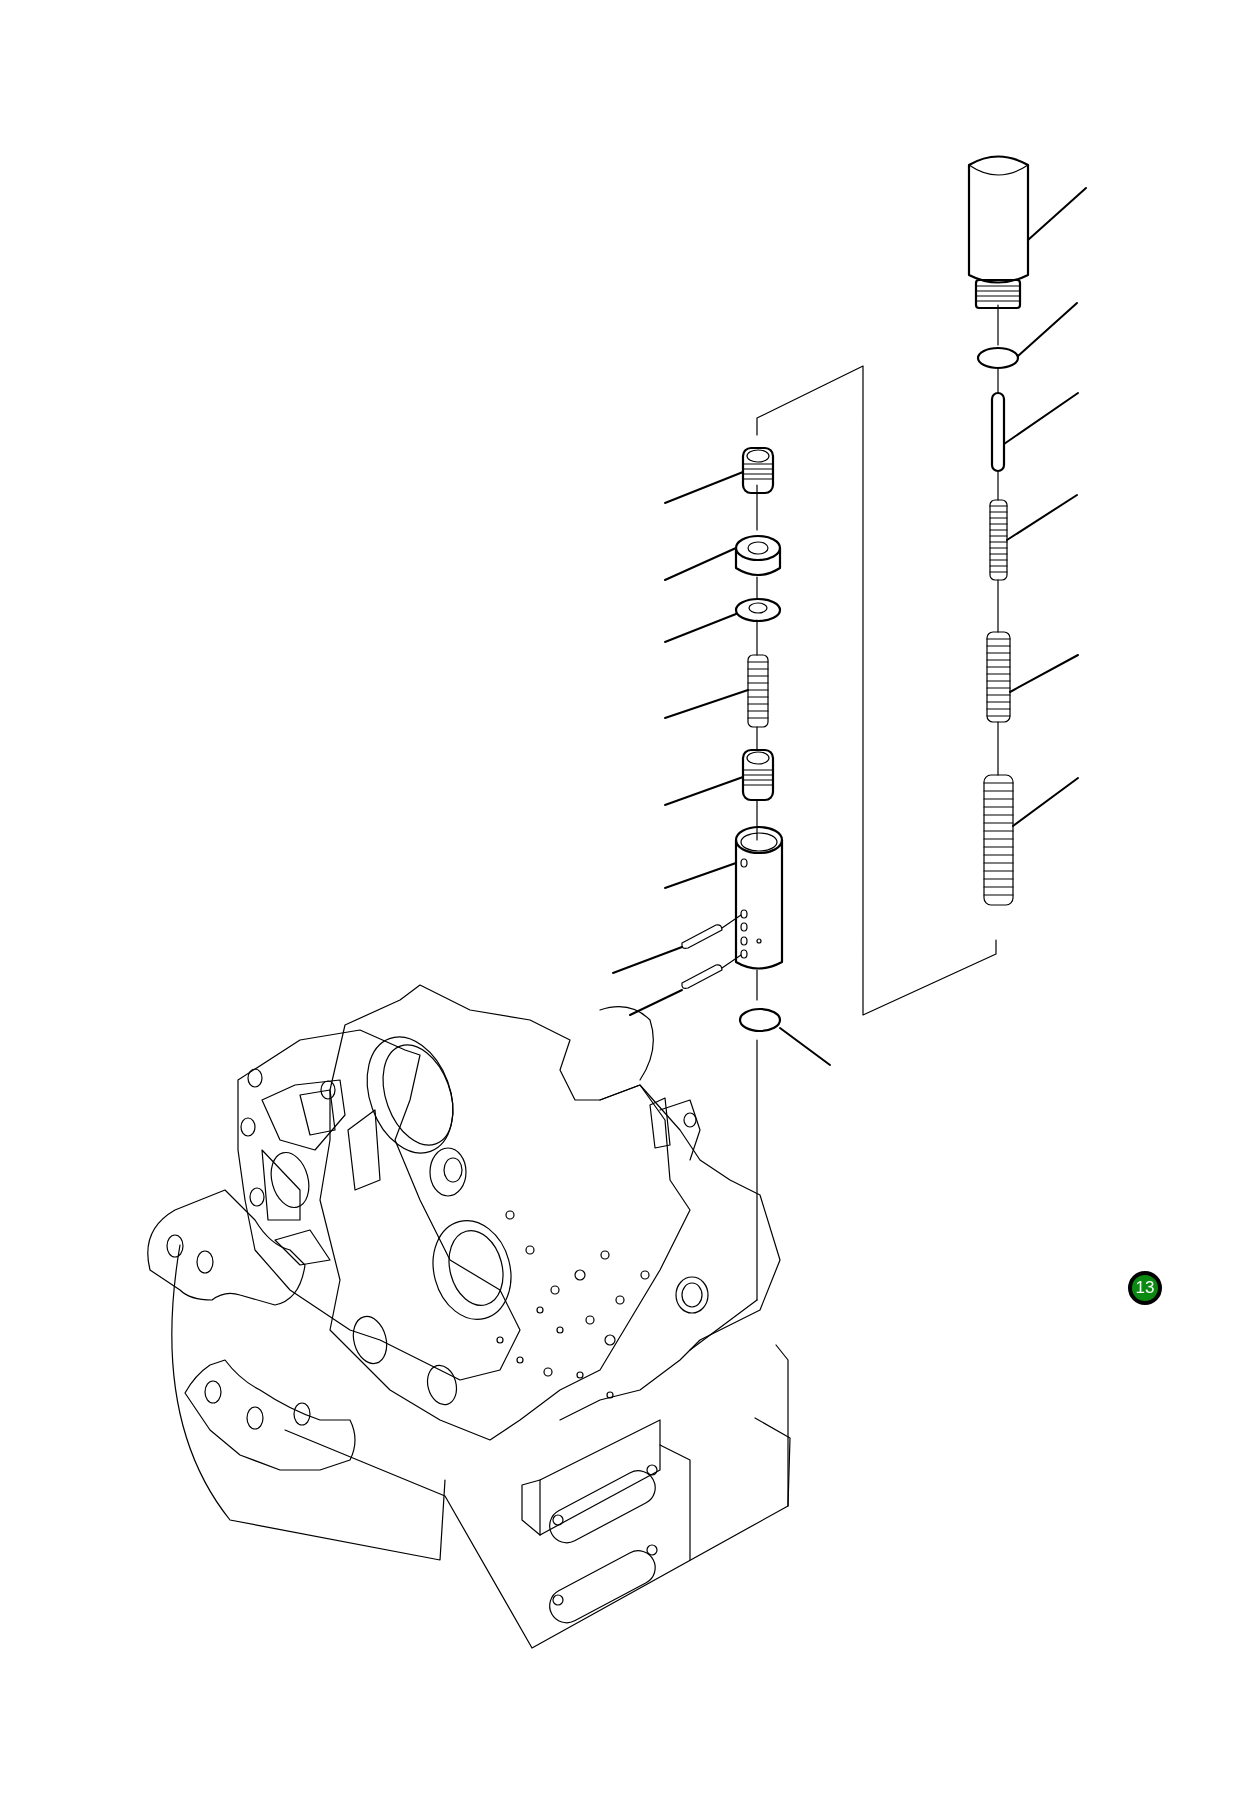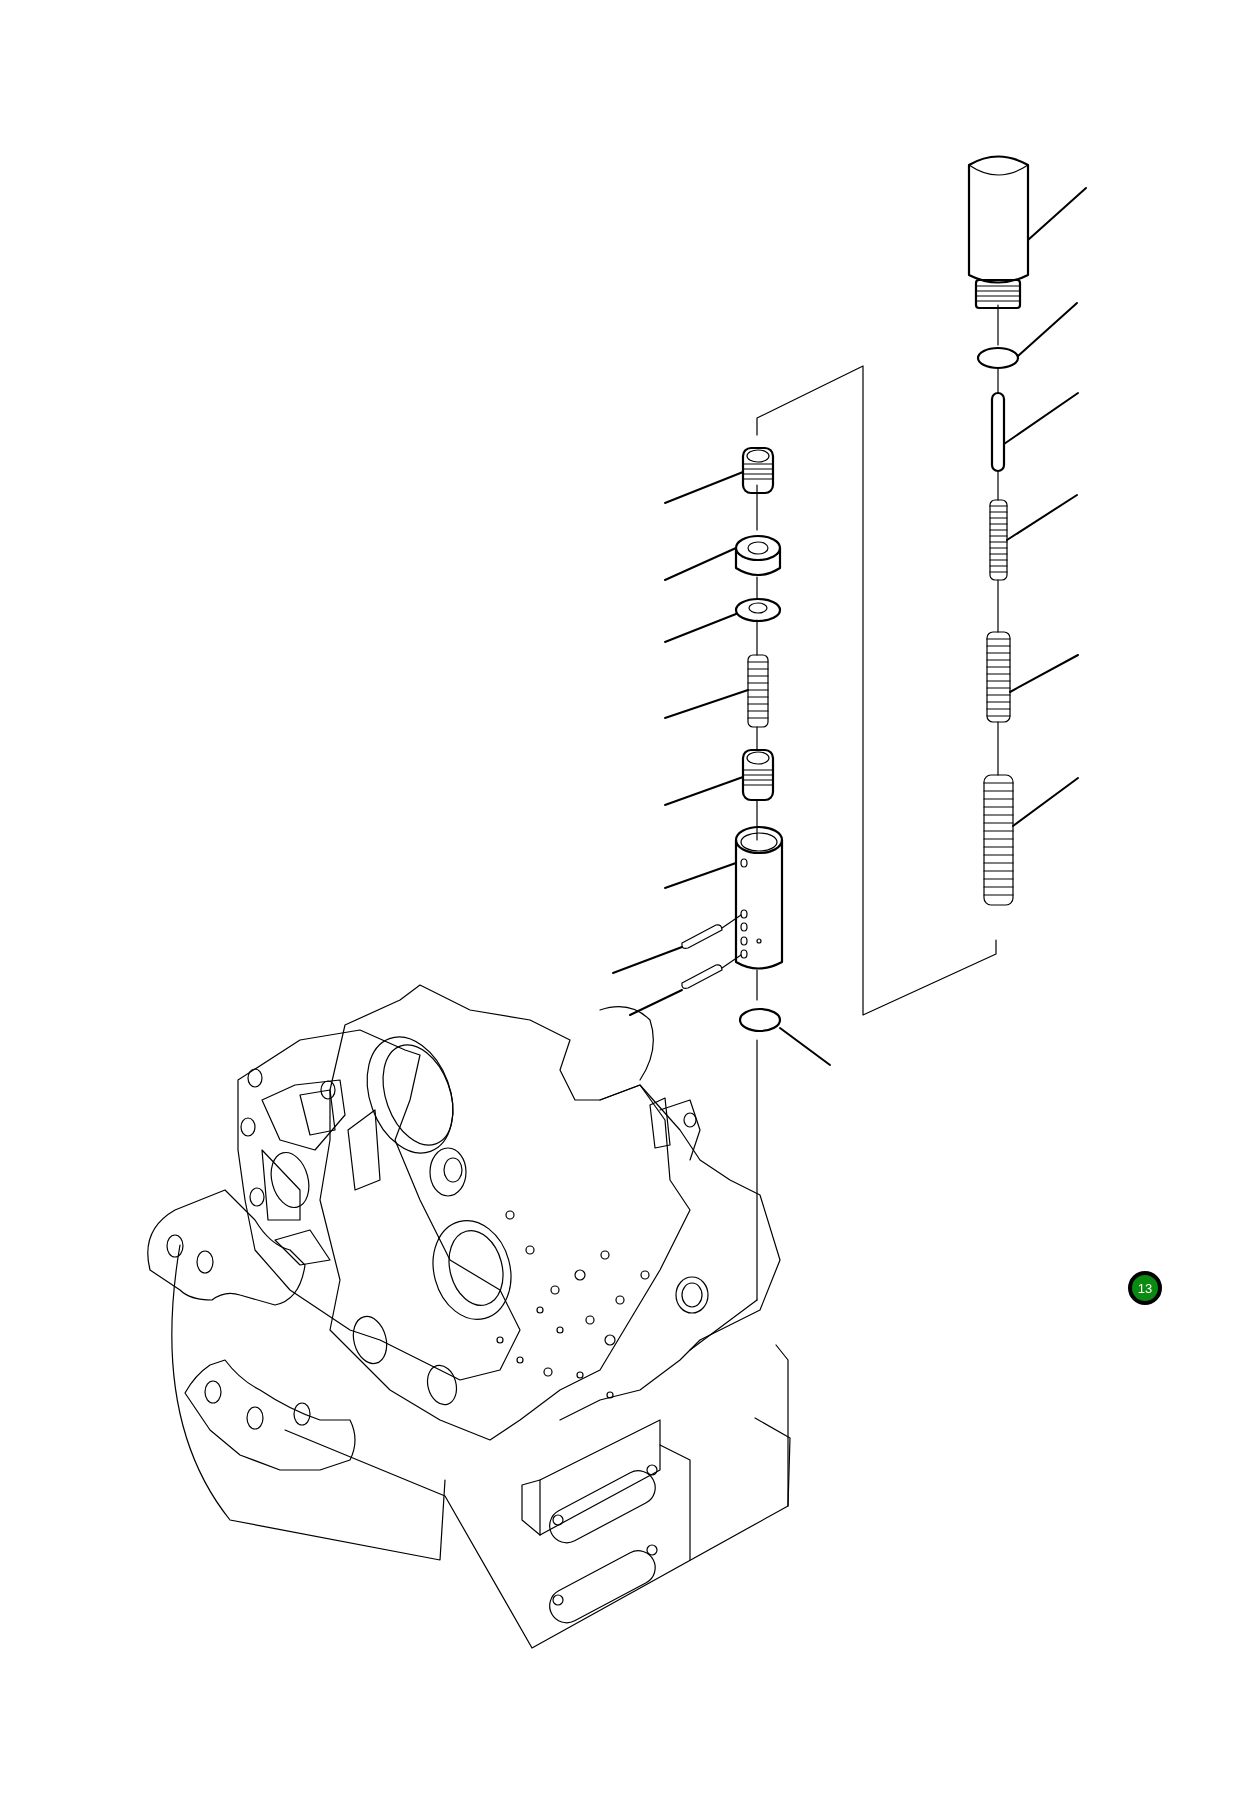--- a/index.html
+++ b/index.html
@@ -4,21 +4,21 @@
 <style>
   html,body{margin:0;padding:0;background:#ffffff;}
   body{width:1237px;height:1796px;position:relative;overflow:hidden;font-family:"Liberation Sans",sans-serif;}
   #canvas{position:absolute;left:0;top:0;width:1237px;height:1796px;}
   svg{display:block;}
   .ln{fill:none;stroke:#000;stroke-width:1.2;stroke-linecap:round;stroke-linejoin:round;}
   .th{fill:none;stroke:#000;stroke-width:2.2;stroke-linecap:round;stroke-linejoin:round;}
   .ld{fill:none;stroke:#000;stroke-width:2;stroke-linecap:round;}
   #badge{position:absolute;left:1128px;top:1271px;width:34px;height:34px;border-radius:50%;
     background:#0a8a10;border:4px solid #000;box-sizing:border-box;display:flex;align-items:center;justify-content:center;
-    color:#fff;font-size:13px;font-family:"Liberation Sans",sans-serif;}
+    color:#fff;font-size:17px;font-family:"Liberation Sans",sans-serif;}
 </style>
 </head>
 <body>
 
 <div id="canvas">
 <svg width="1237" height="1796" viewBox="0 0 1237 1796" xmlns="http://www.w3.org/2000/svg">
 
   <g>
     <polyline class="ln" points="757,435 757,418 863,366 863,1015 996,954 996,940"></polyline>
     <line class="ln" x1="757" y1="485" x2="757" y2="530"></line>

